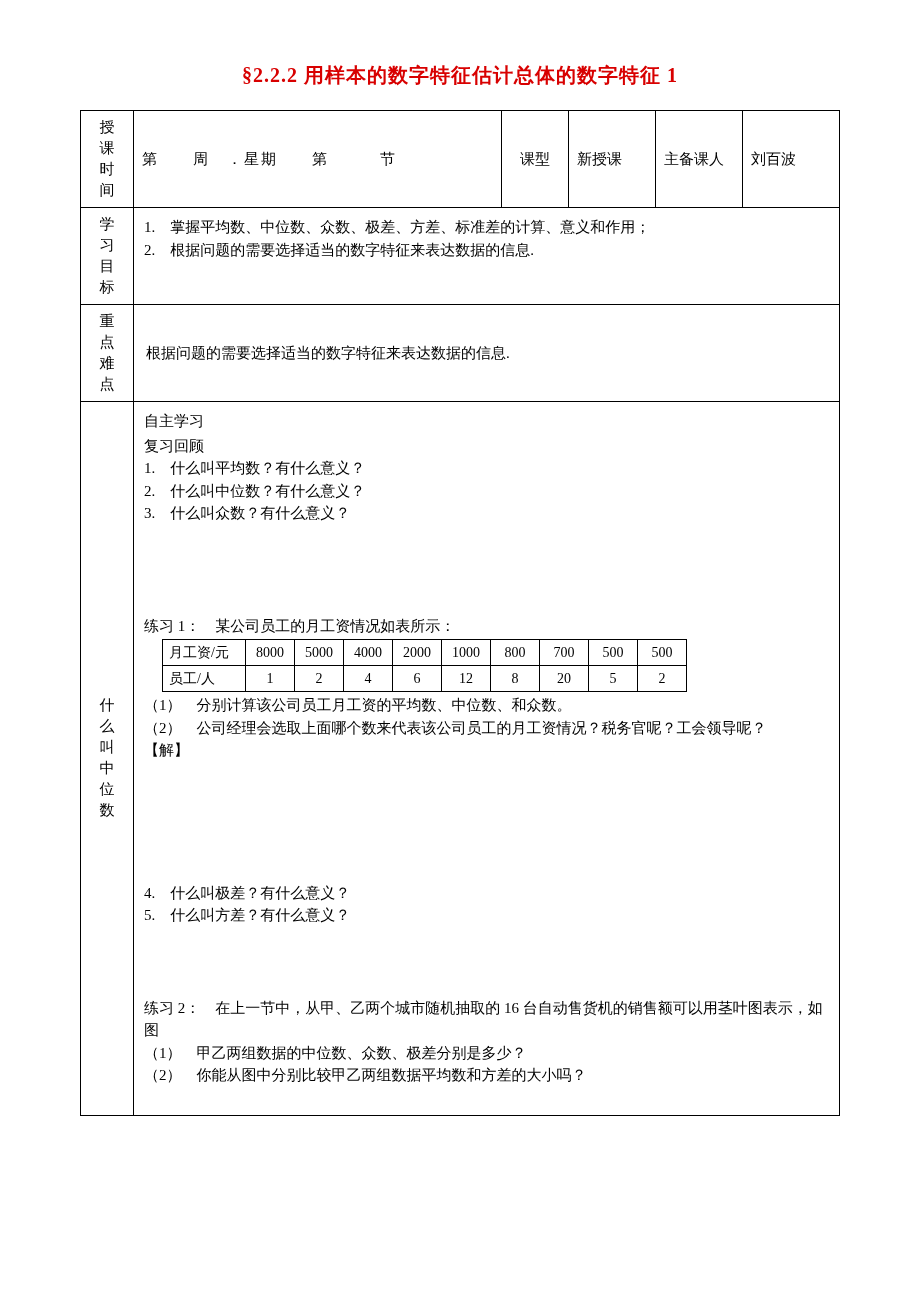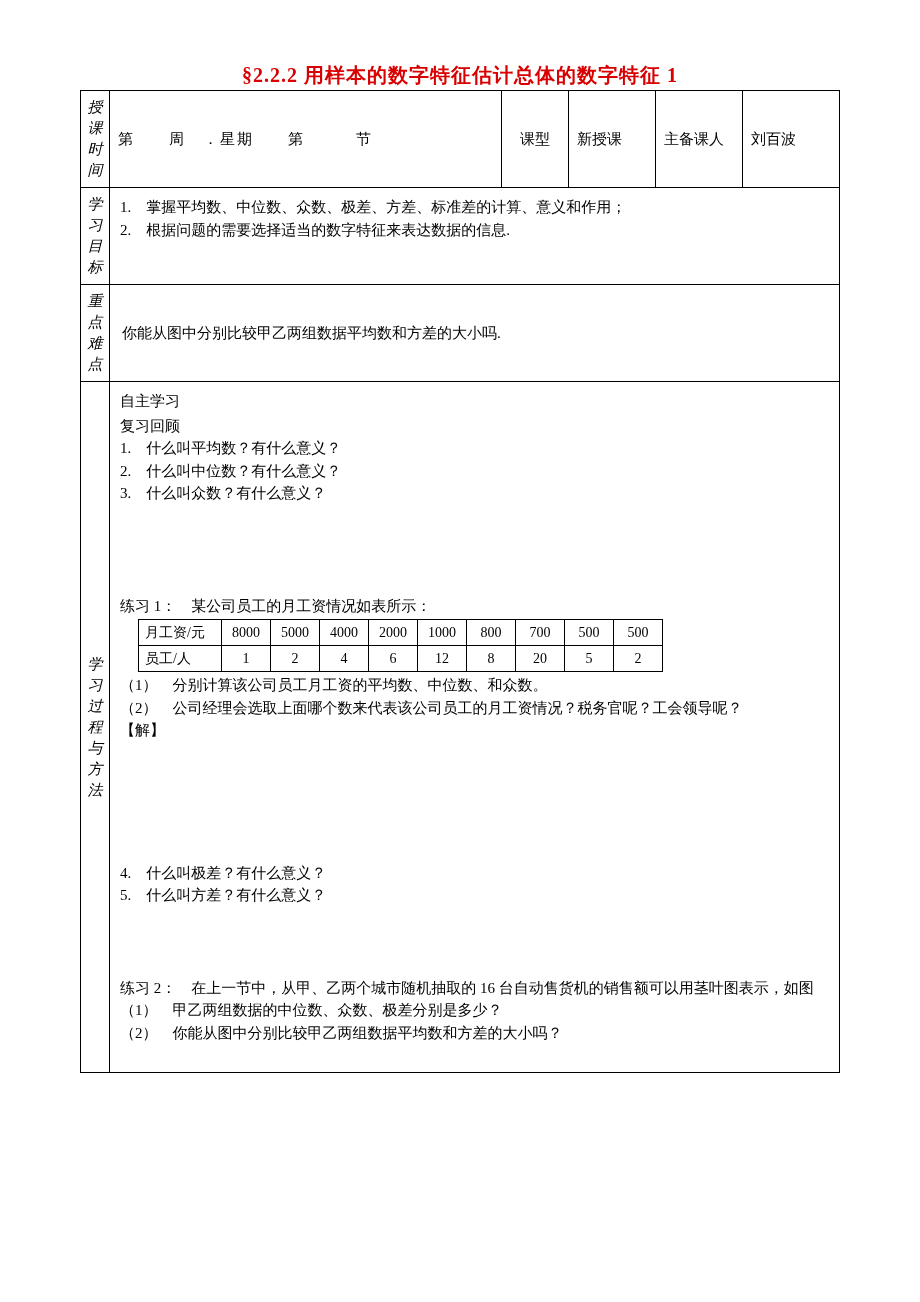--- a/index.html
+++ b/index.html
@@ -11,37 +11,37 @@
     color: #000;
     width: 920px;
     box-sizing: border-box;
     line-height: 1.5;
   }
   .title {
     text-align: center;
     color: #d80000;
     font-size: 20px;
     font-weight: bold;
+    margin-bottom: 20px;
     letter-spacing: 1px;
   }
   table.main {
     border-collapse: collapse;
     width: 100%;
   }
   table.main > tbody > tr > td {
     border: 1px solid #000;
     padding: 6px 8px;
     vertical-align: middle;
   }
   .vlabel {
     width: 20px;
     text-align: center;
-    padding: 6px 4px !important;
+    padding: 6px 16px !important;
     line-height: 1.4;
-    font-style: italic;
   }
   .schedule-cell {
     letter-spacing: 2px;
     margin-top: 43px;
   }
   .content-cell {
     vertical-align: top !important;
     padding: 8px 10px !important;
   }
   .section-title {
@@ -107,26 +107,26 @@
         <ol class="numlist">
           <li>1.　掌握平均数、中位数、众数、极差、方差、标准差的计算、意义和作用；</li>
           <li>2.　根据问题的需要选择适当的数字特征来表达数据的信息.</li>
         </ol>
       </td>
     </tr>
 
     <tr>
       <td class="vlabel">重点难点</td>
       <td colspan="5">
-        <div style="padding:10px 4px;">你能从图中分别比较甲乙两组数据平均数和方差的大小吗.</div>
+        <div style="padding:10px 4px;">根据问题的需要选择适当的数字特征来表达数据的信息.</div>
       </td>
     </tr>
 
     <tr>
-      <td class="vlabel">学习过程与方法</td>
+      <td class="vlabel">什么叫中位数</td>
       <td colspan="5" class="content-cell">
 
         <div class="section-title">自主学习</div>
         <div>复习回顾</div>
         <ol class="numlist">
           <li>1.　什么叫平均数？有什么意义？</li>
           <li>2.　什么叫中位数？有什么意义？</li>
           <li>3.　什么叫众数？有什么意义？</li>
         </ol>
 

